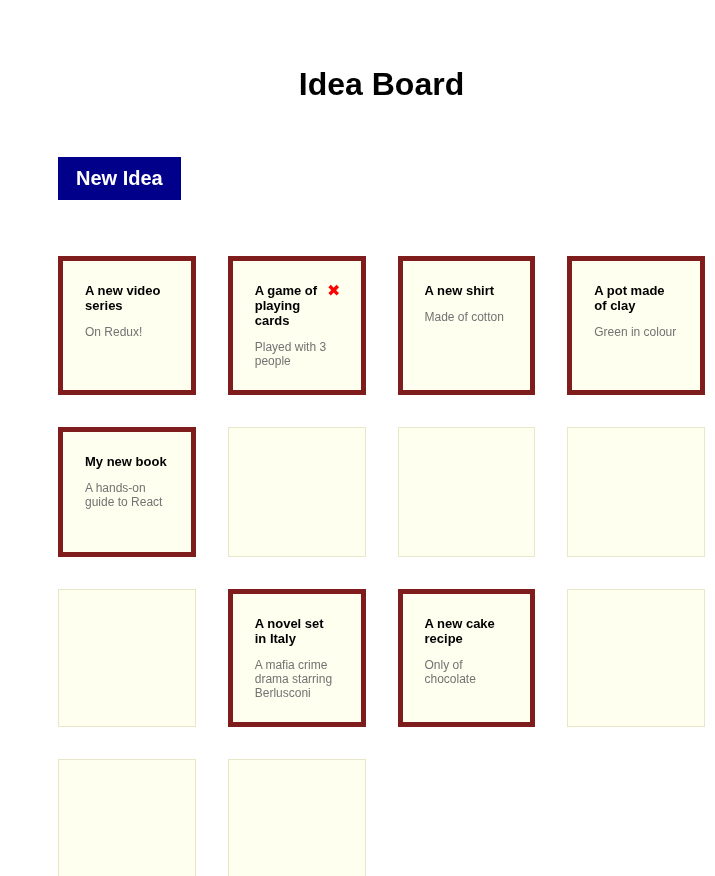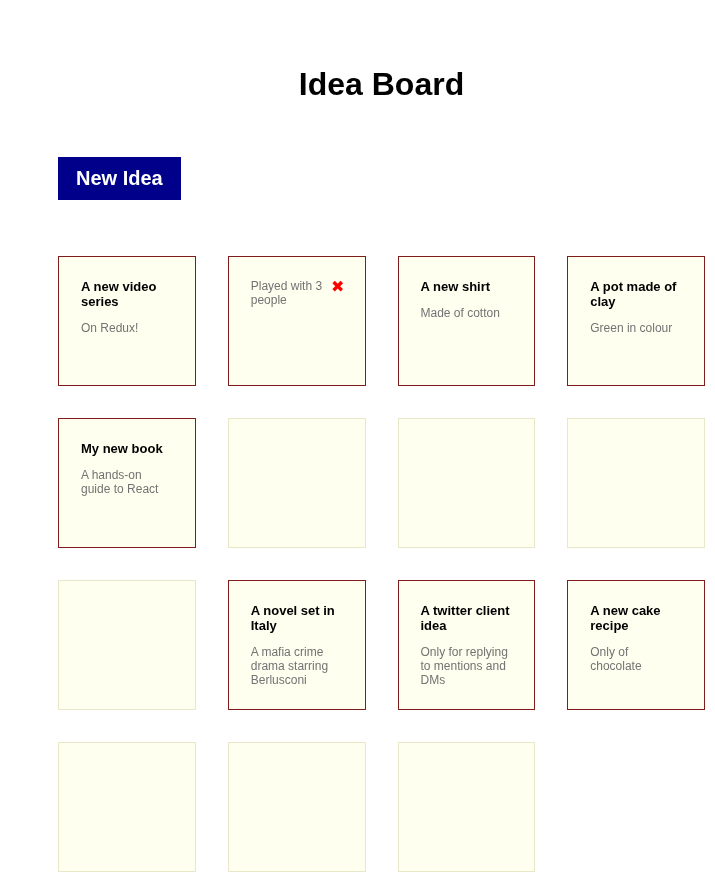--- a/index.html
+++ b/index.html
@@ -38,21 +38,21 @@
 
     .cards-grid {
       display: grid;
       grid-template-columns: repeat(4, 1fr);
       gap: 8px;
       padding: 0 10px 10px 10px;
     }
 
     .card {
       background-color: #fffff0;
-      border: 1px solid #7f1d1d;
+      border: 5px solid #7f1d1d;
       min-height: 130px;
       padding: 10px;
       position: relative;
     }
 
     .card-title {
       font-size: 13px;
       font-weight: bold;
       margin-bottom: 6px;
       color: #000;
@@ -85,20 +85,21 @@
 <div class="toolbar">
   <button class="new-idea-button">New Idea</button>
 </div>
 
 <div class="cards-grid" id="cards-container">
 <div class="card">
       <div class="card-title">A new video series</div>
       <div class="card-description">On Redux!</div>
     </div>
     <div class="card">
+      <div class="card-title">A game of playing cards</div>
       <div class="card-description">Played with 3 people</div>
       <span class="cursor-icon">✖</span>
     </div>
     <div class="card">
       <div class="card-title">A new shirt</div>
       <div class="card-description">Made of cotton</div>
     </div>
     <div class="card">
       <div class="card-title">A pot made of clay</div>
       <div class="card-description">Green in colour</div>
@@ -109,23 +110,19 @@
     </div>
     <div class="card-empty"></div>
     <div class="card-empty"></div>
     <div class="card-empty"></div>
     <div class="card-empty"></div>
     <div class="card">
       <div class="card-title">A novel set in Italy</div>
       <div class="card-description">A mafia crime drama starring Berlusconi</div>
     </div>
     <div class="card">
-      <div class="card-title">A twitter client idea</div>
-      <div class="card-description">Only for replying to mentions and DMs</div>
-    </div>
-    <div class="card">
       <div class="card-title">A new cake recipe</div>
       <div class="card-description">Only of chocolate</div>
     </div>
     <div class="card-empty"></div>
     <div class="card-empty"></div>
     <div class="card-empty"></div>
   </div>
 
 </body></html>

